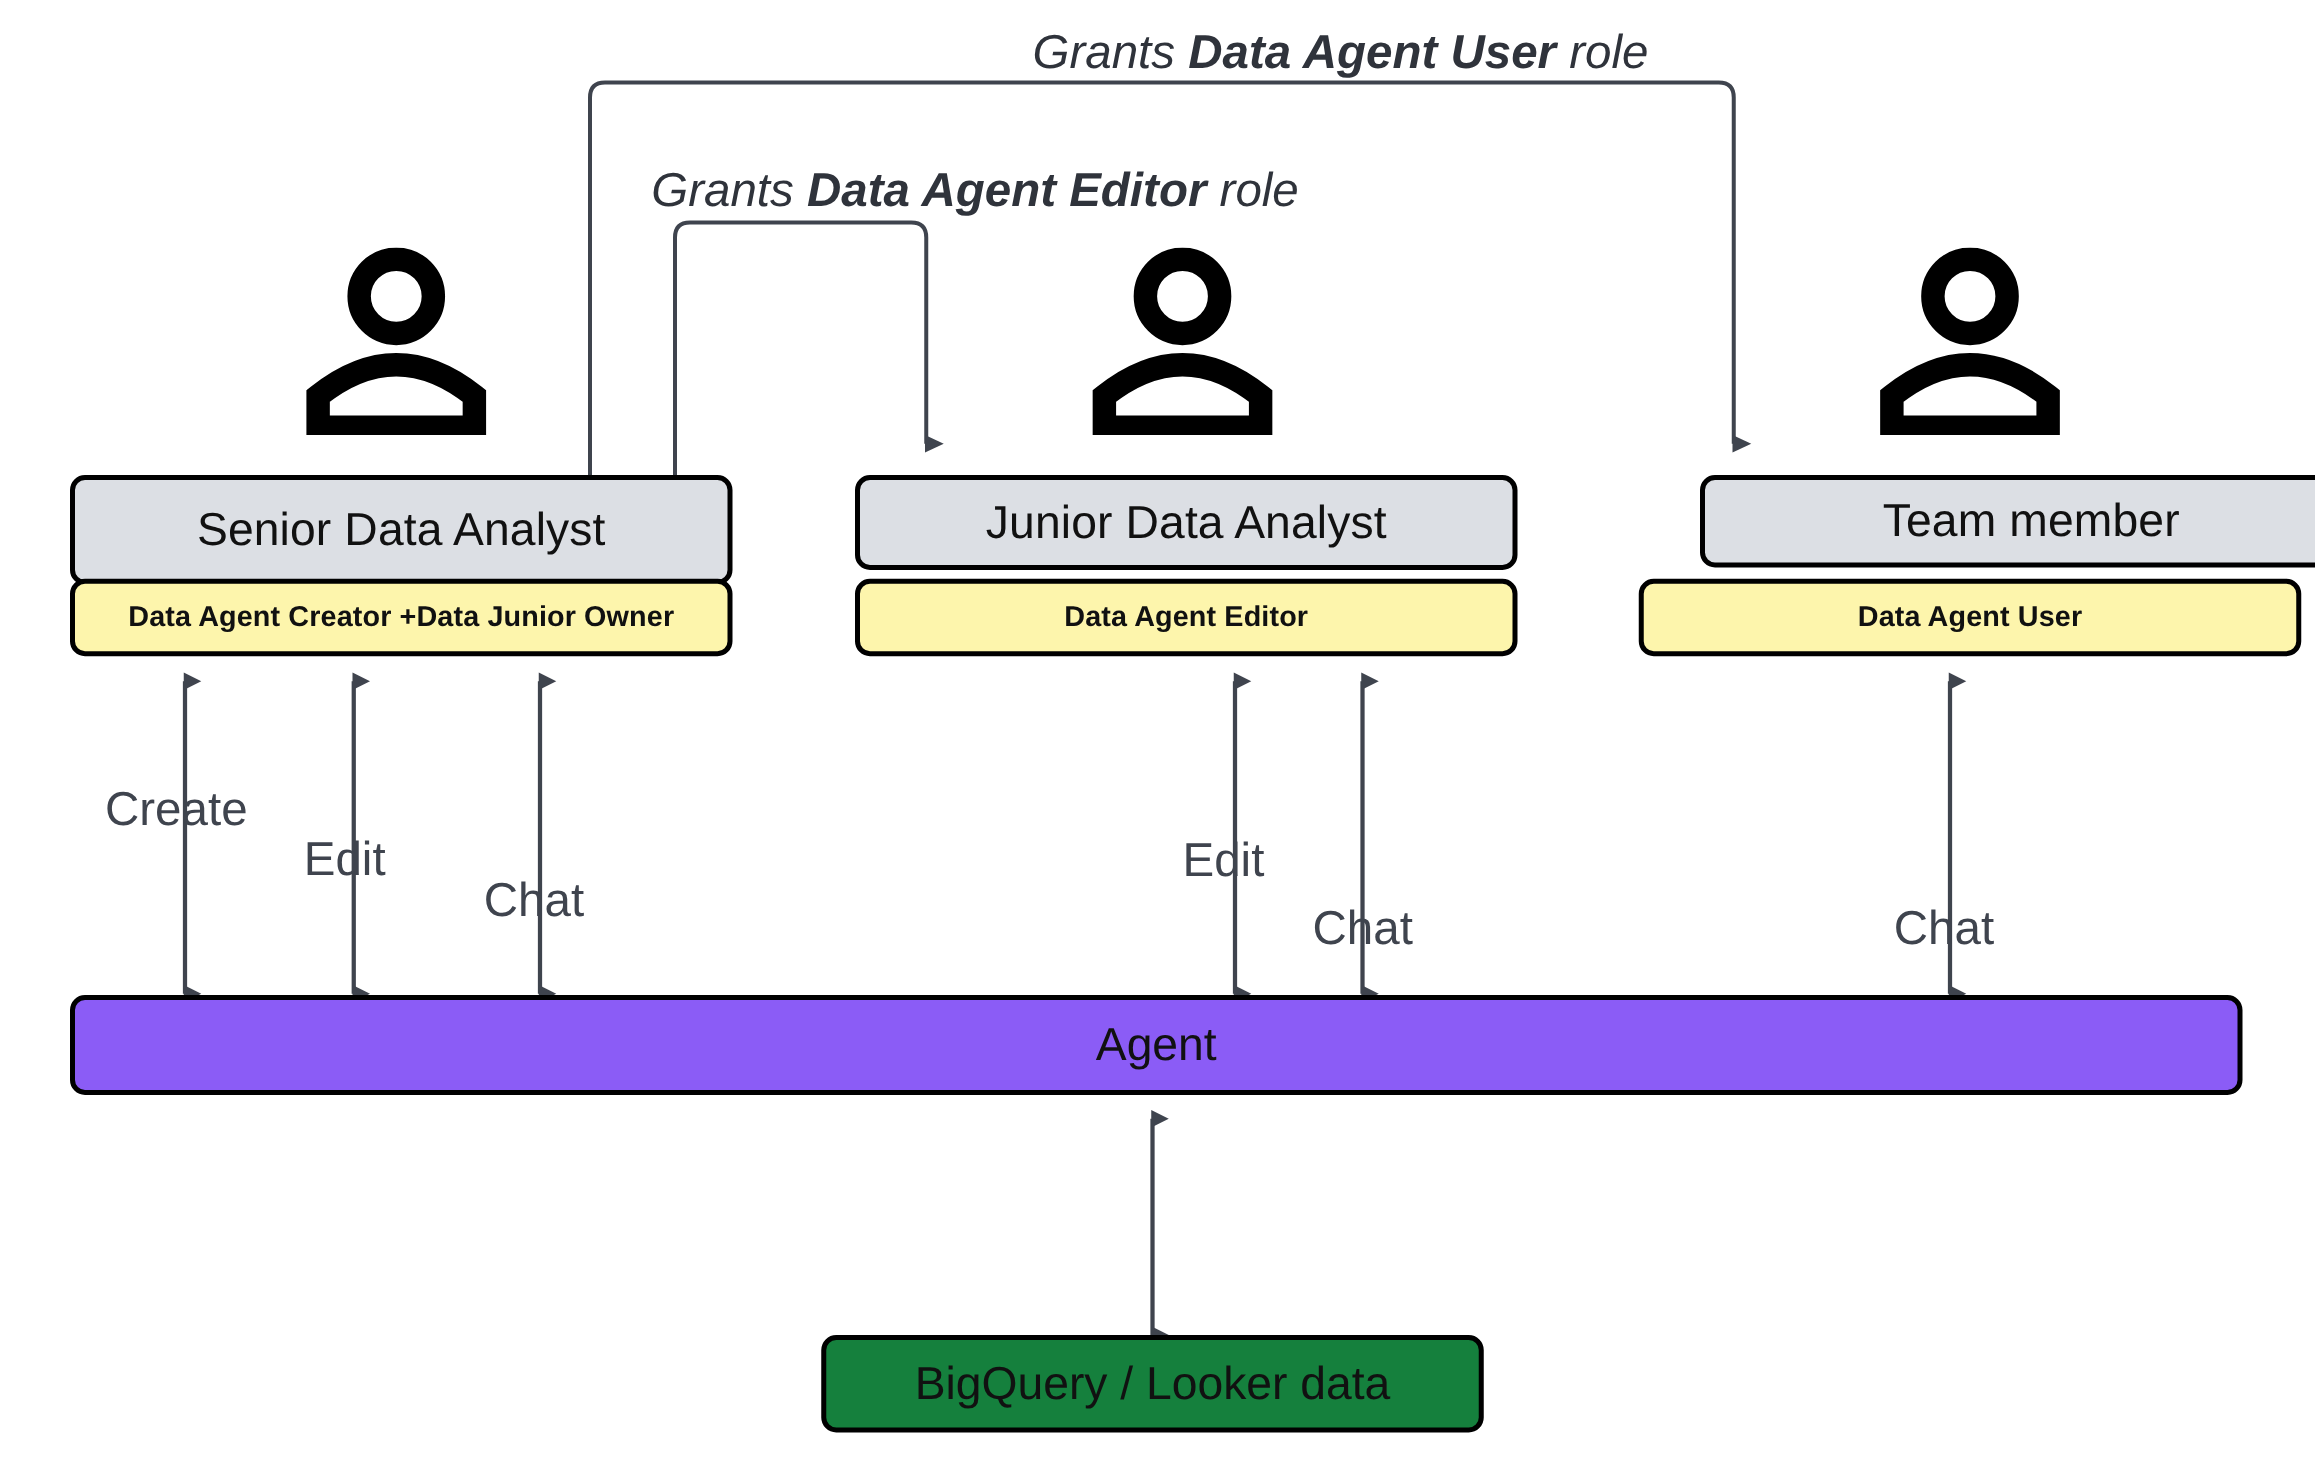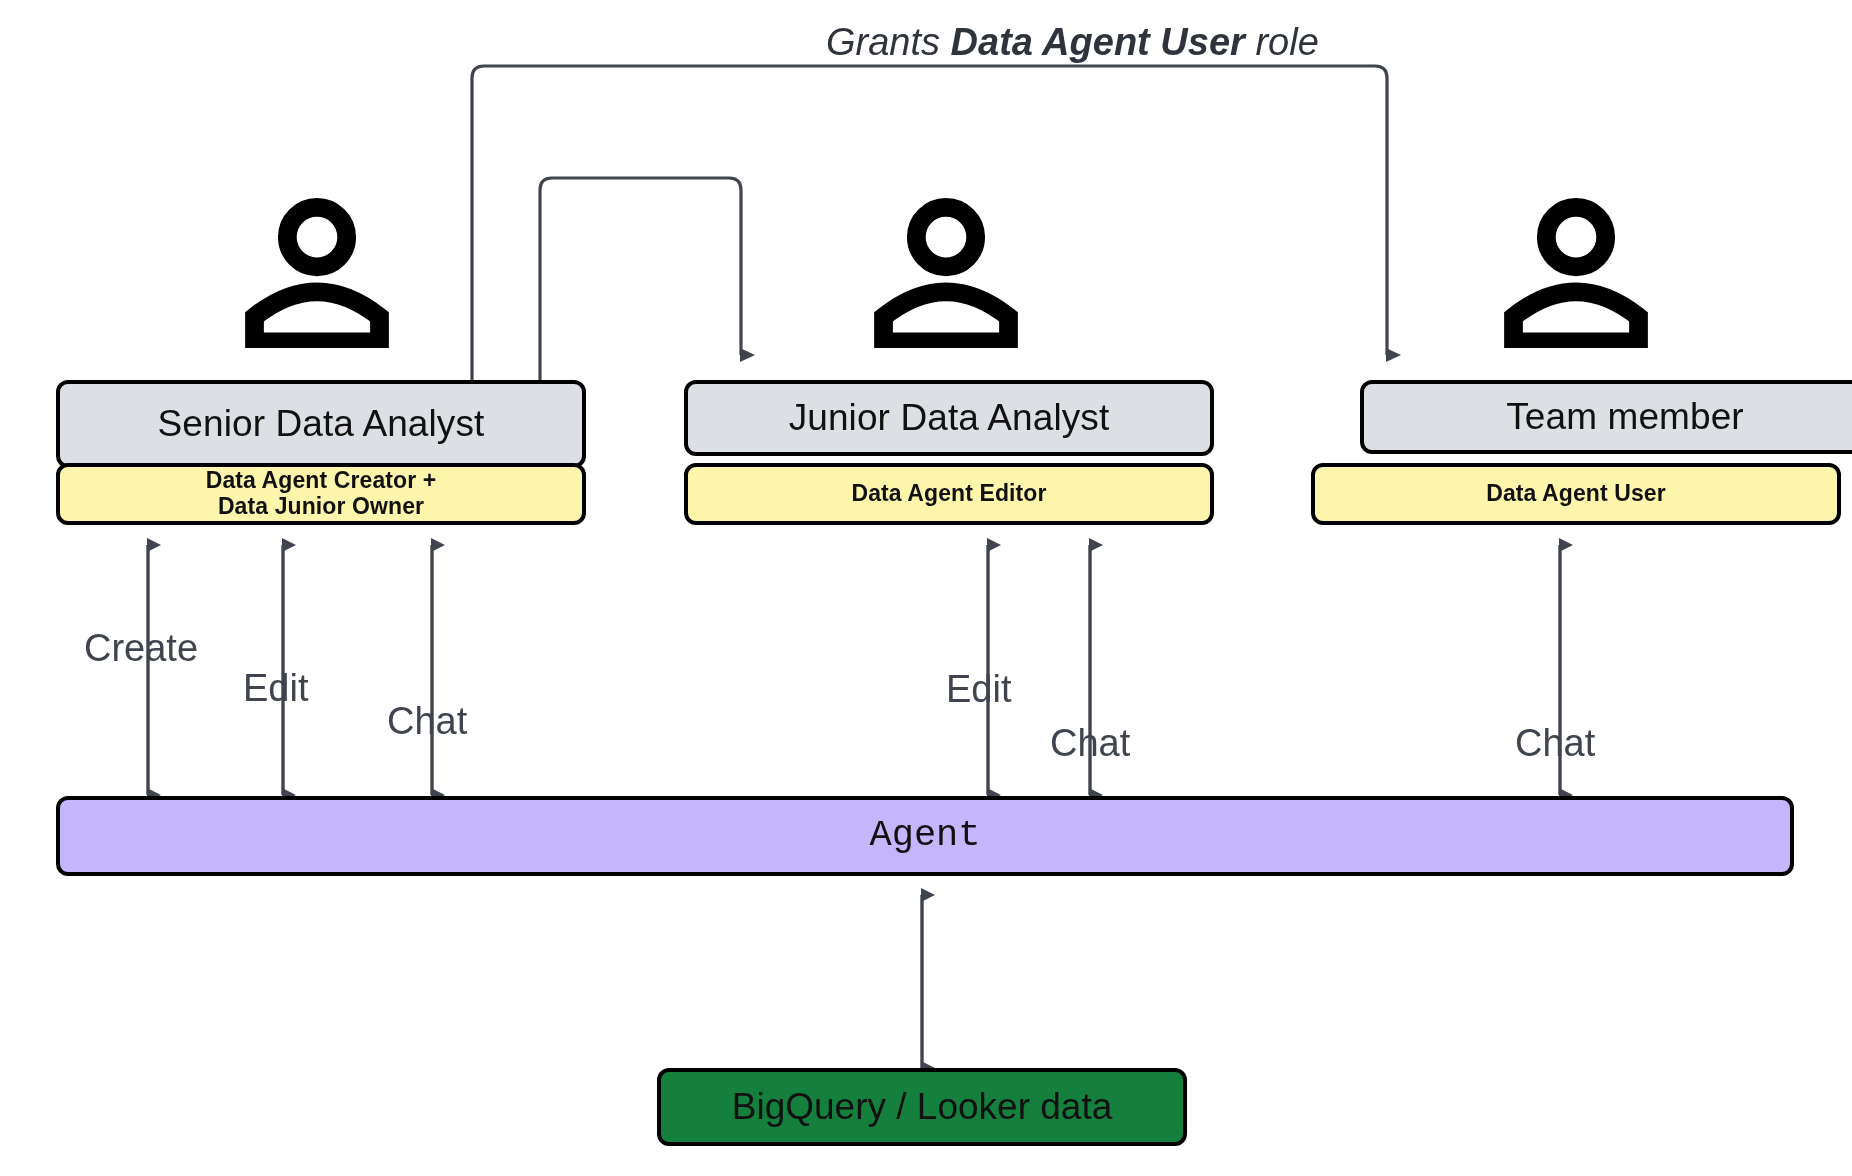--- a/index.html
+++ b/index.html
@@ -53,24 +53,23 @@
     letter-spacing: 0.1px;
   }
   .node-role {
     background: #fdf5ac;
     color: #111111;
     font-size: 23px;
     font-weight: bold;
     letter-spacing: 0.1px;
   }
   .node-agent {
-    background: #c4b5fd;
+    background: #8b5cf6;
     color: #111111;
     font-size: 37px;
-    font-family: Liberation Mono, monospace;
   }
   .node-data {
     background: #15803d;
     color: #111111;
     font-size: 37px;
   }
   .edge-label {
     position: absolute;
     font-size: 38px;
     color: #3f444e;
@@ -140,25 +139,28 @@
 
     <svg class="person-icon" style="left:1496px; top:198px;" viewBox="0 0 100 96">
       <circle cx="50" cy="25" r="19" fill="none" stroke="#000" stroke-width="12"></circle>
       <path d="M10 92 L10 76 Q50 44 90 76 L90 92 Z" fill="none" stroke="#000" stroke-width="12"></path>
     </svg>
 
     <div class="grant-label" style="left:826px; top:21px;">
       <span>Grants </span><b>Data Agent User</b><span> role</span>
     </div>
 
+    <div class="grant-label" style="left:521px; top:132px;">
+      <span>Grants </span><b>Data Agent Editor</b><span> role</span>
+    </div>
 
     <div class="node-box node-title" style="left:56px; top:380px; width:530px; height:88px;">
       <span>Senior Data Analyst</span>
     </div>
-    <div class="node-box node-role" style="left:56px; top:463px; width:530px; height:62px; flex-direction:column;">
+    <div class="node-box node-role" style="left:56px; top:463px; width:530px; height:62px; flex-direction:row;">
       <span>Data Agent Creator +</span>
       <span>Data Junior Owner</span>
     </div>
 
     <div class="node-box node-title" style="left:684px; top:380px; width:530px; height:76px;">
       <span>Junior Data Analyst</span>
     </div>
     <div class="node-box node-role" style="left:684px; top:463px; width:530px; height:62px;">
       <span>Data Agent Editor</span>
     </div>

